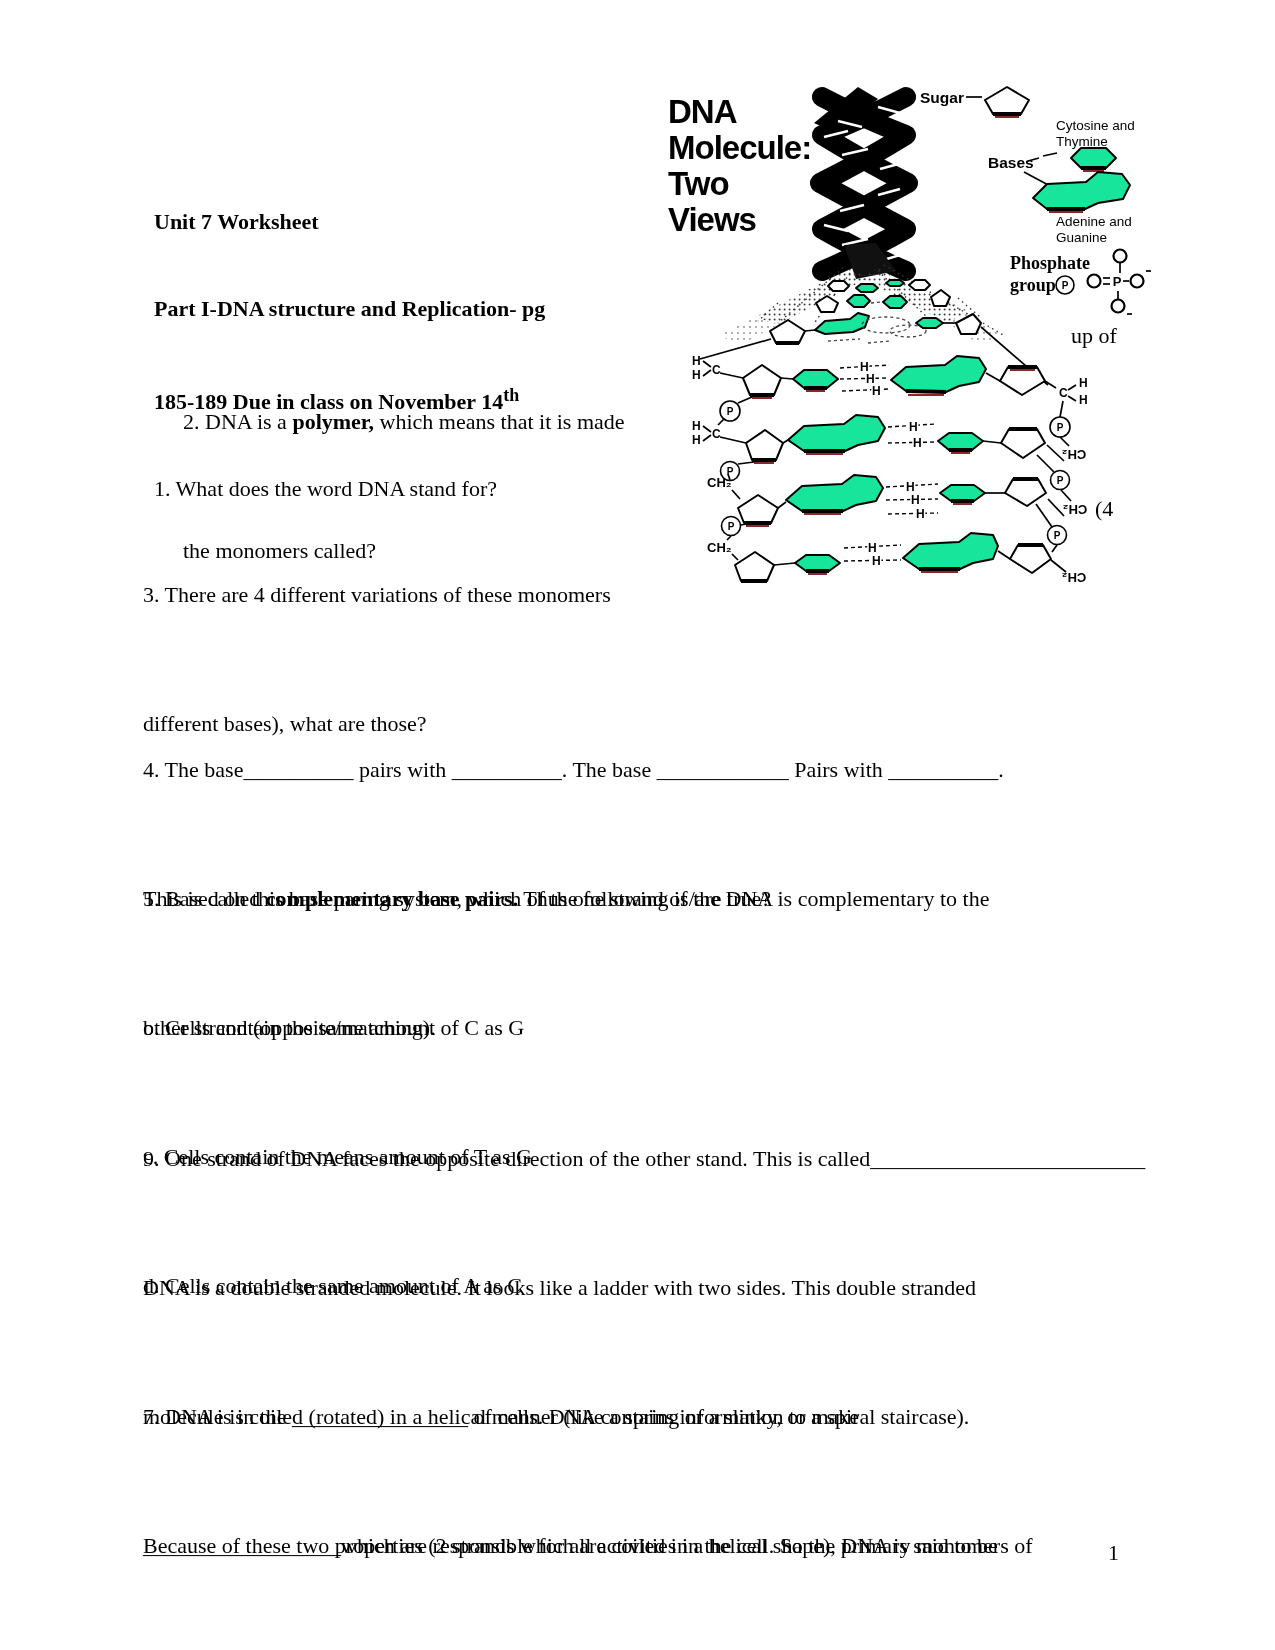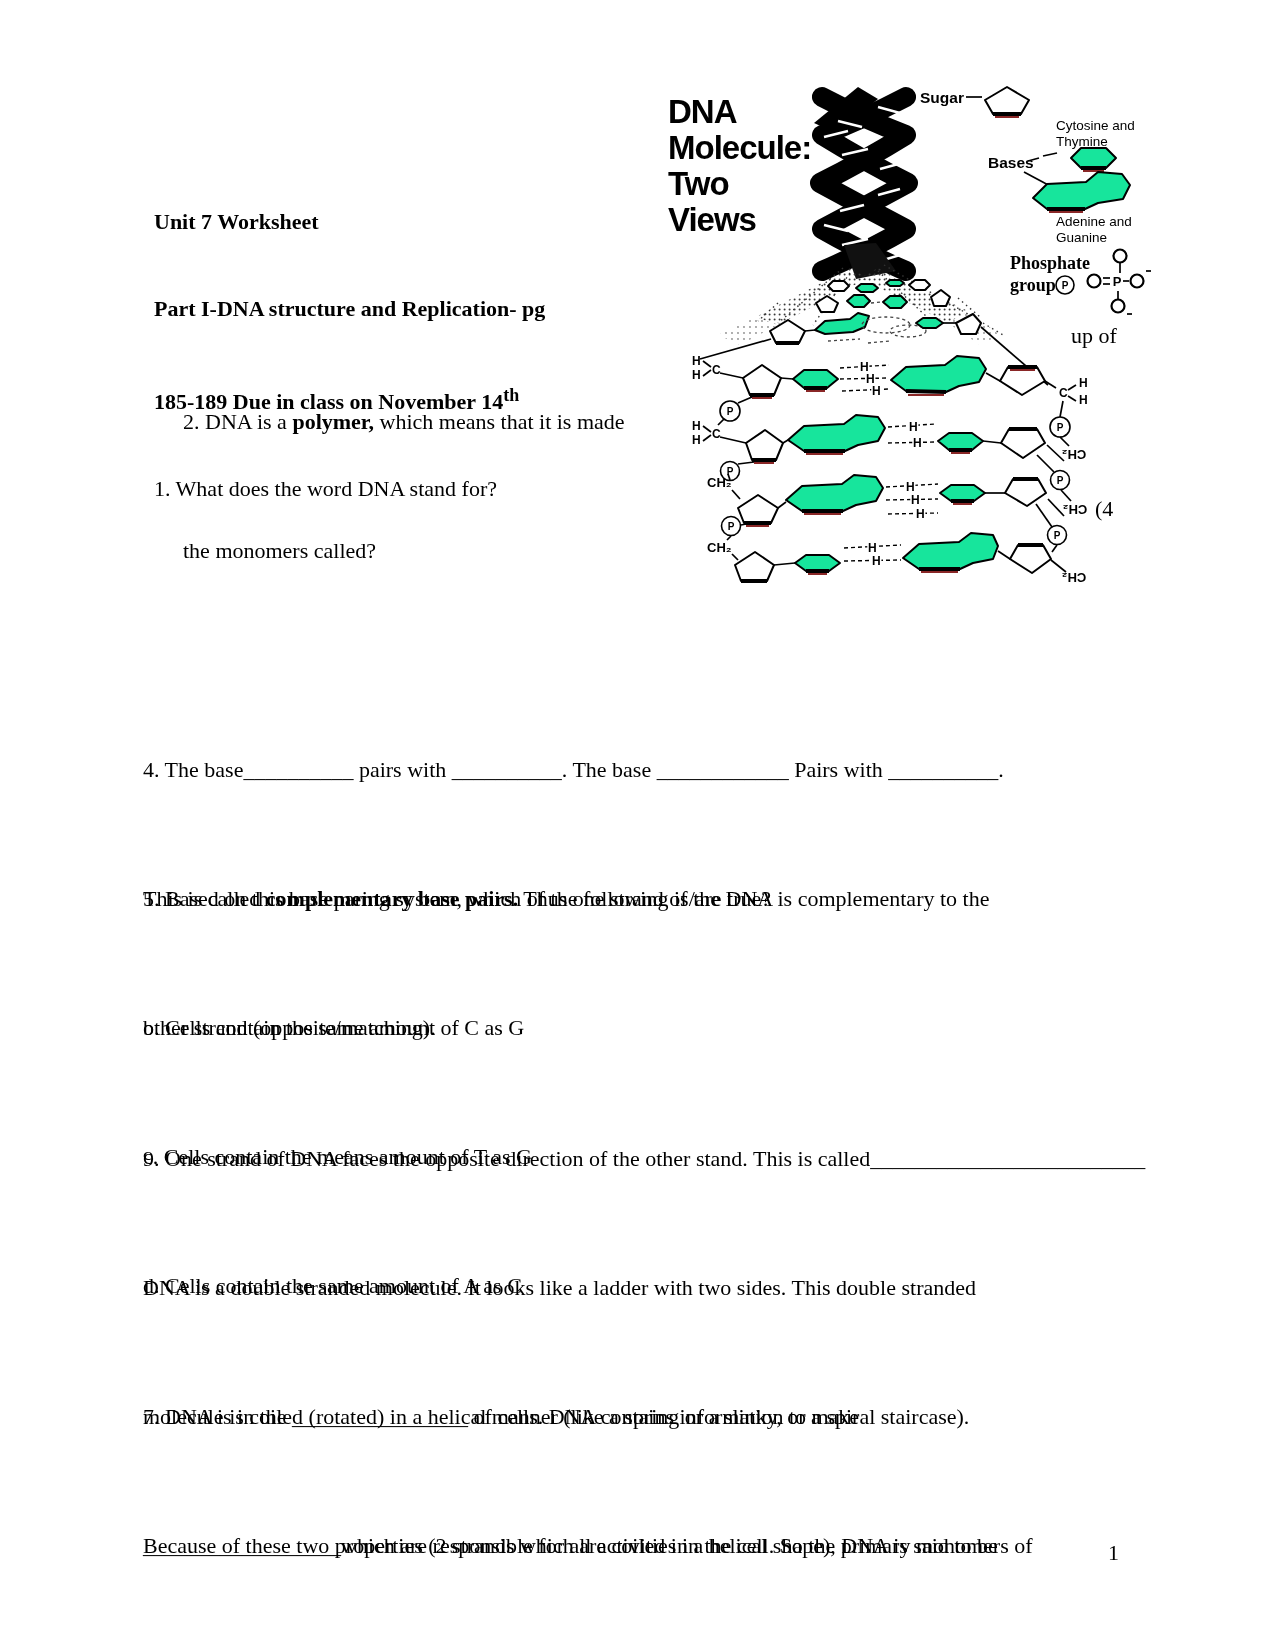--- a/index.html
+++ b/index.html
@@ -50,20 +50,24 @@
     <div class="line b"><span>185-189 Due in class on November 14</span><sup>th</sup></div>
     <div class="line">1. What does the word DNA stand for?</div>
   </div>
 
   <div class="block" style="left:143px; top:314px;margin-left:40px;">
     <div class="line"><span>2. DNA is a </span><span class="b">polymer,</span><span> which means that it is made</span></div>
     <div class="line">the monomers called?</div>
   </div>
   <div class="floatfrag" style="left:1071px; top:314px;">up of</div>
 
+  <div class="block" style="left:143px; top:487px;">
+    <div class="line">3. There are 4 different variations of these monomers</div>
+    <div class="line">different bases), what are those?</div>
+  </div>
   <div class="floatfrag" style="left:1095px; top:487px;">(4</div>
 
   <div class="block" style="left:143px; top:662px;">
     <div class="line">4. The base__________ pairs with __________. The base ____________ Pairs with __________.</div>
     <div class="line"><span>This is called </span><span class="b">complementary base pairs.</span><span> Thus one strand of the DNA is complementary to the</span></div>
     <div class="line">other strand (opposite/matching).</div>
   </div>
 
   <div class="block" style="left:143px; top:791px;">
     <div class="line">5. Based on this base paring system, which of the following is/are true?</div>

